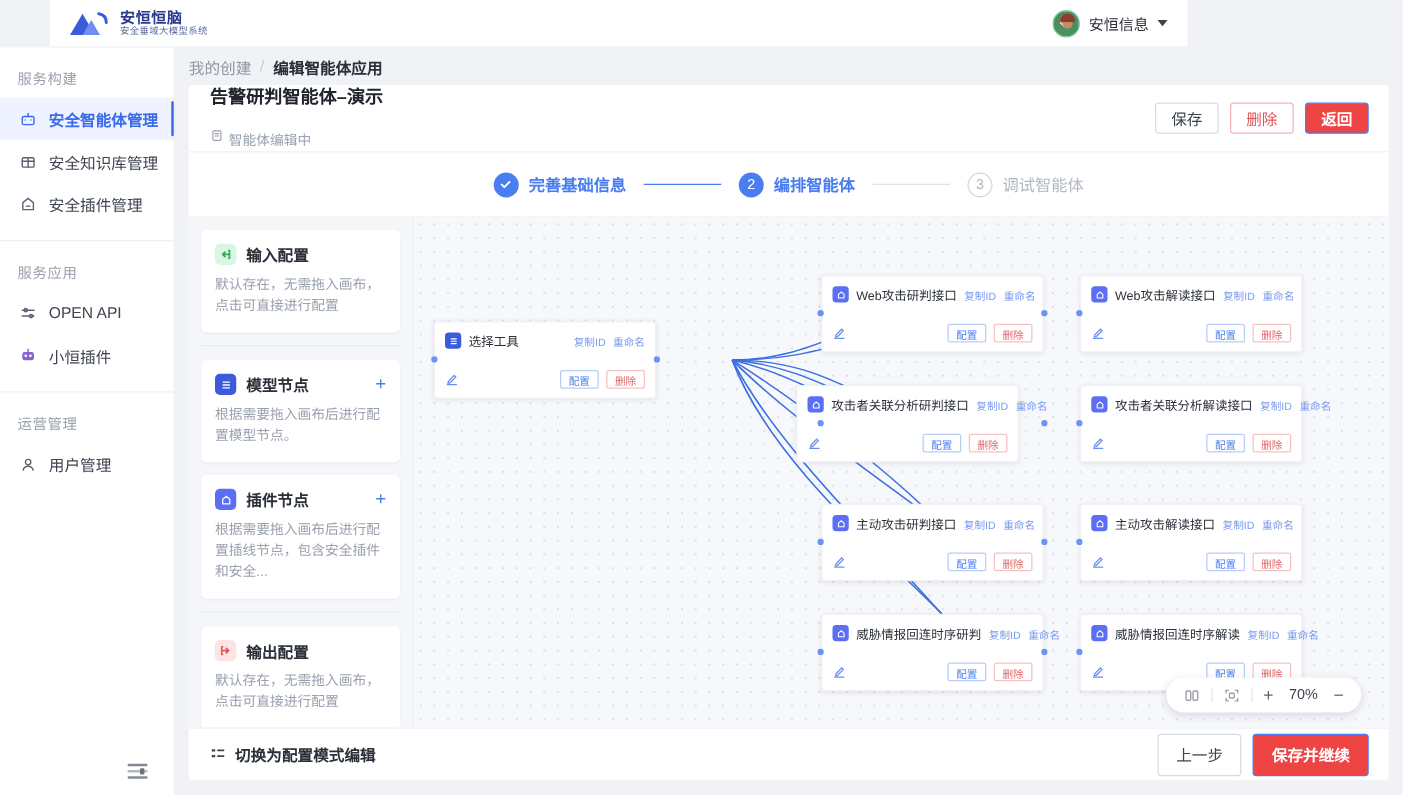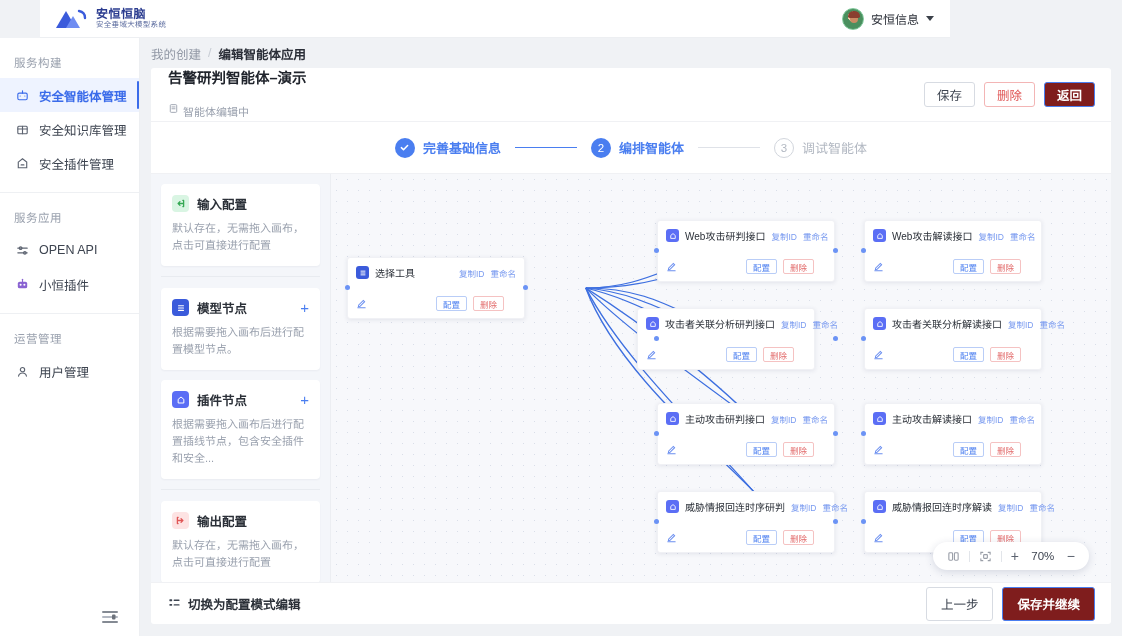--- a/index.html
+++ b/index.html
@@ -96,21 +96,21 @@
   .page-status {
     display: flex; align-items: flex-start; gap: 4px; font-size: 11px; color: #9aa1ae; margin-top: 16px;
   }
   .head-actions { margin-left: auto; display: flex; gap: 9px; }
   .btn {
     height: 25px; min-width: 50px; padding: 0 12px; border-radius: 3px; font-size: 12.5px;
     display: inline-flex; align-items: center; justify-content: center; cursor: pointer;
     border: 1px solid #d7dbe2; background: #fff; color: #3d4450;
   }
   .btn-danger { border-color: #f3b5b5; color: #e05656; }
-  .btn-primary { background: #7f1d1d; border-color: #4a7ef0; color: #fff; font-weight: bold; }
+  .btn-primary { background: #ef4444; border-color: #4a7ef0; color: #fff; font-weight: bold; }
 
   
   .steps {
     height: 52px; display: flex; align-items: center; justify-content: center; gap: 0;
     border-bottom: 1px solid #f0f1f4;
   }
   .step { display: flex; align-items: center; gap: 8px; text-align: center; }
   .step-num {
     width: 20px; height: 20px; border-radius: 50%; display: flex; align-items: center;
     justify-content: center; font-size: 11.5px; color: #fff; background: #4a7ef0;
@@ -165,21 +165,21 @@
     display: flex; align-items: center; gap: 6px; padding: 7px 8px 0 8px;
   }
   .node-ico {
     width: 13px; height: 13px; flex: 0 0 13px; border-radius: 3px;
     display: flex; align-items: center; justify-content: center;
   }
   .node-title { font-size: 10px; color: #2b3038; white-space: nowrap; }
   .node-links { margin-left: auto; display: flex; gap: 6px; }
   .node-link { font-size: 8.5px; color: #7a9bf0; cursor: pointer; white-space: nowrap; }
   .node-foot {
-    margin-top: auto; display: flex; align-items: center; padding: 0 20px 7px 8px;
+    margin-top: auto; display: flex; align-items: center; padding: 0 8px 7px 8px;
   }
   .pencil { width: 11px; height: 11px; cursor: pointer; }
   .node-btns { margin-left: auto; display: flex; gap: 6px; }
   .nbtn {
     height: 15px; padding: 0 6px; font-size: 8.5px; border-radius: 2px;
     display: inline-flex; align-items: center; justify-content: center; cursor: pointer;
     border: 1px solid #b9cdf7; color: #4a7ef0; background: #fff;
   }
   .nbtn.del { border-color: #f5c2c2; color: #e26a6a; }
 

